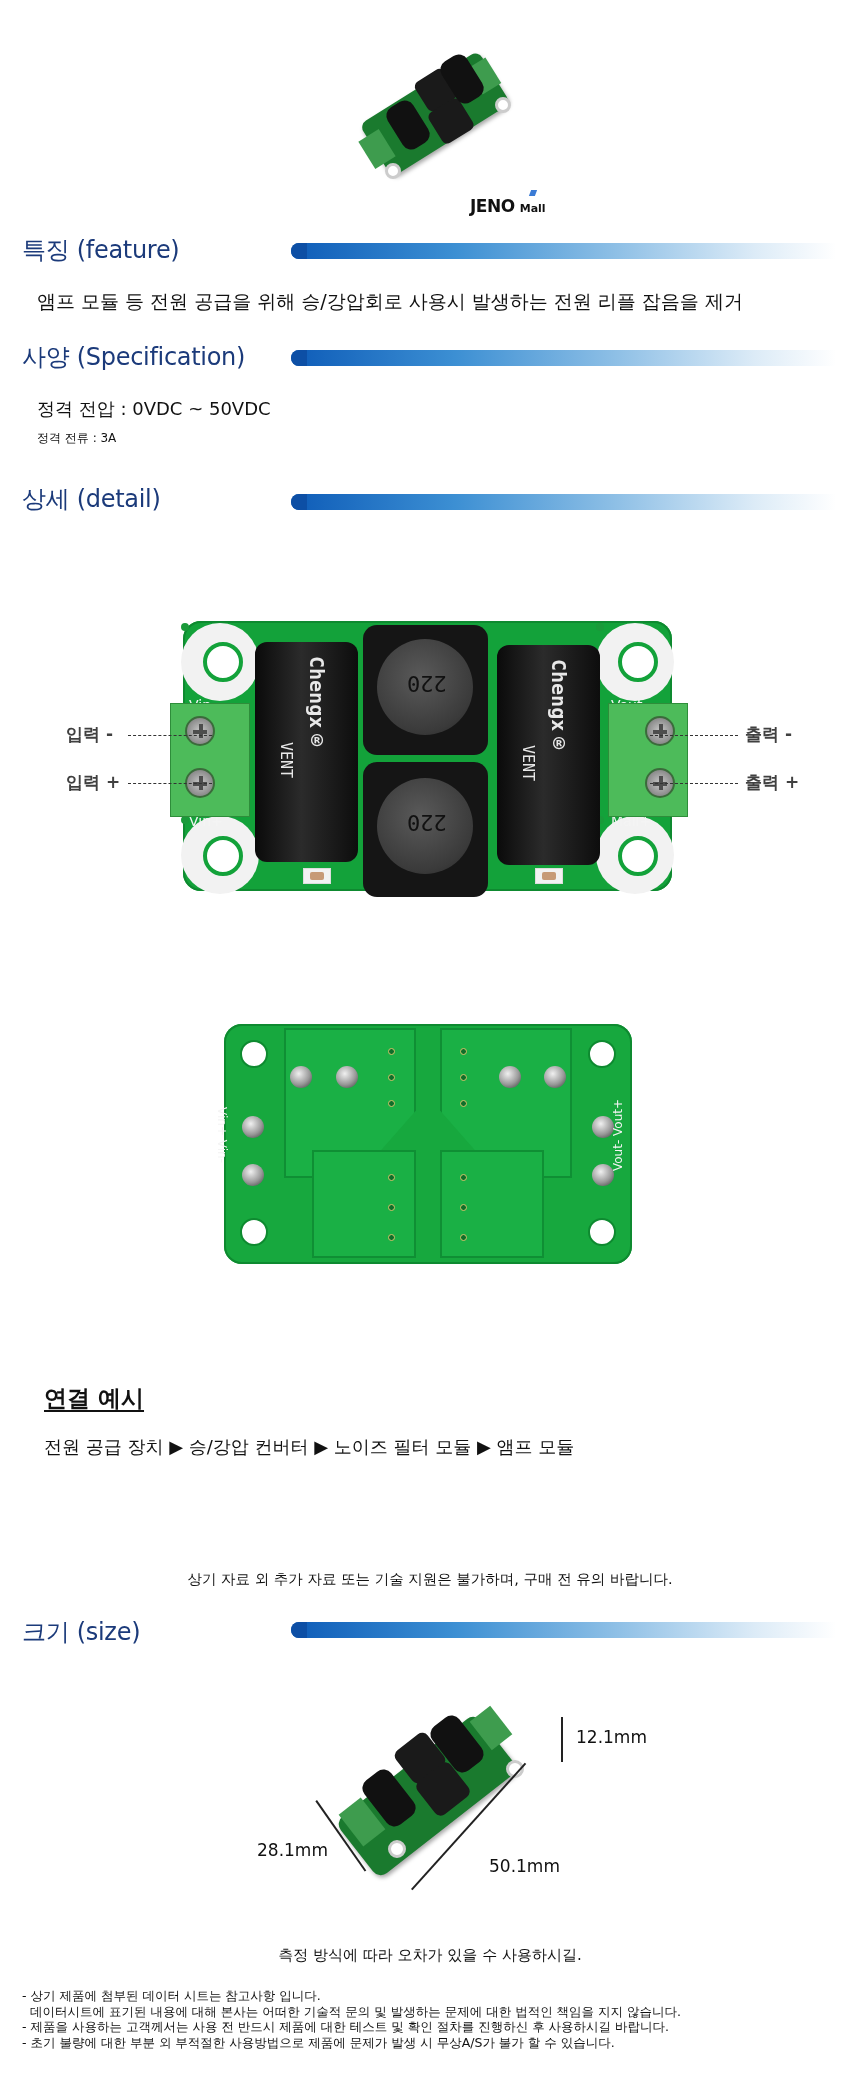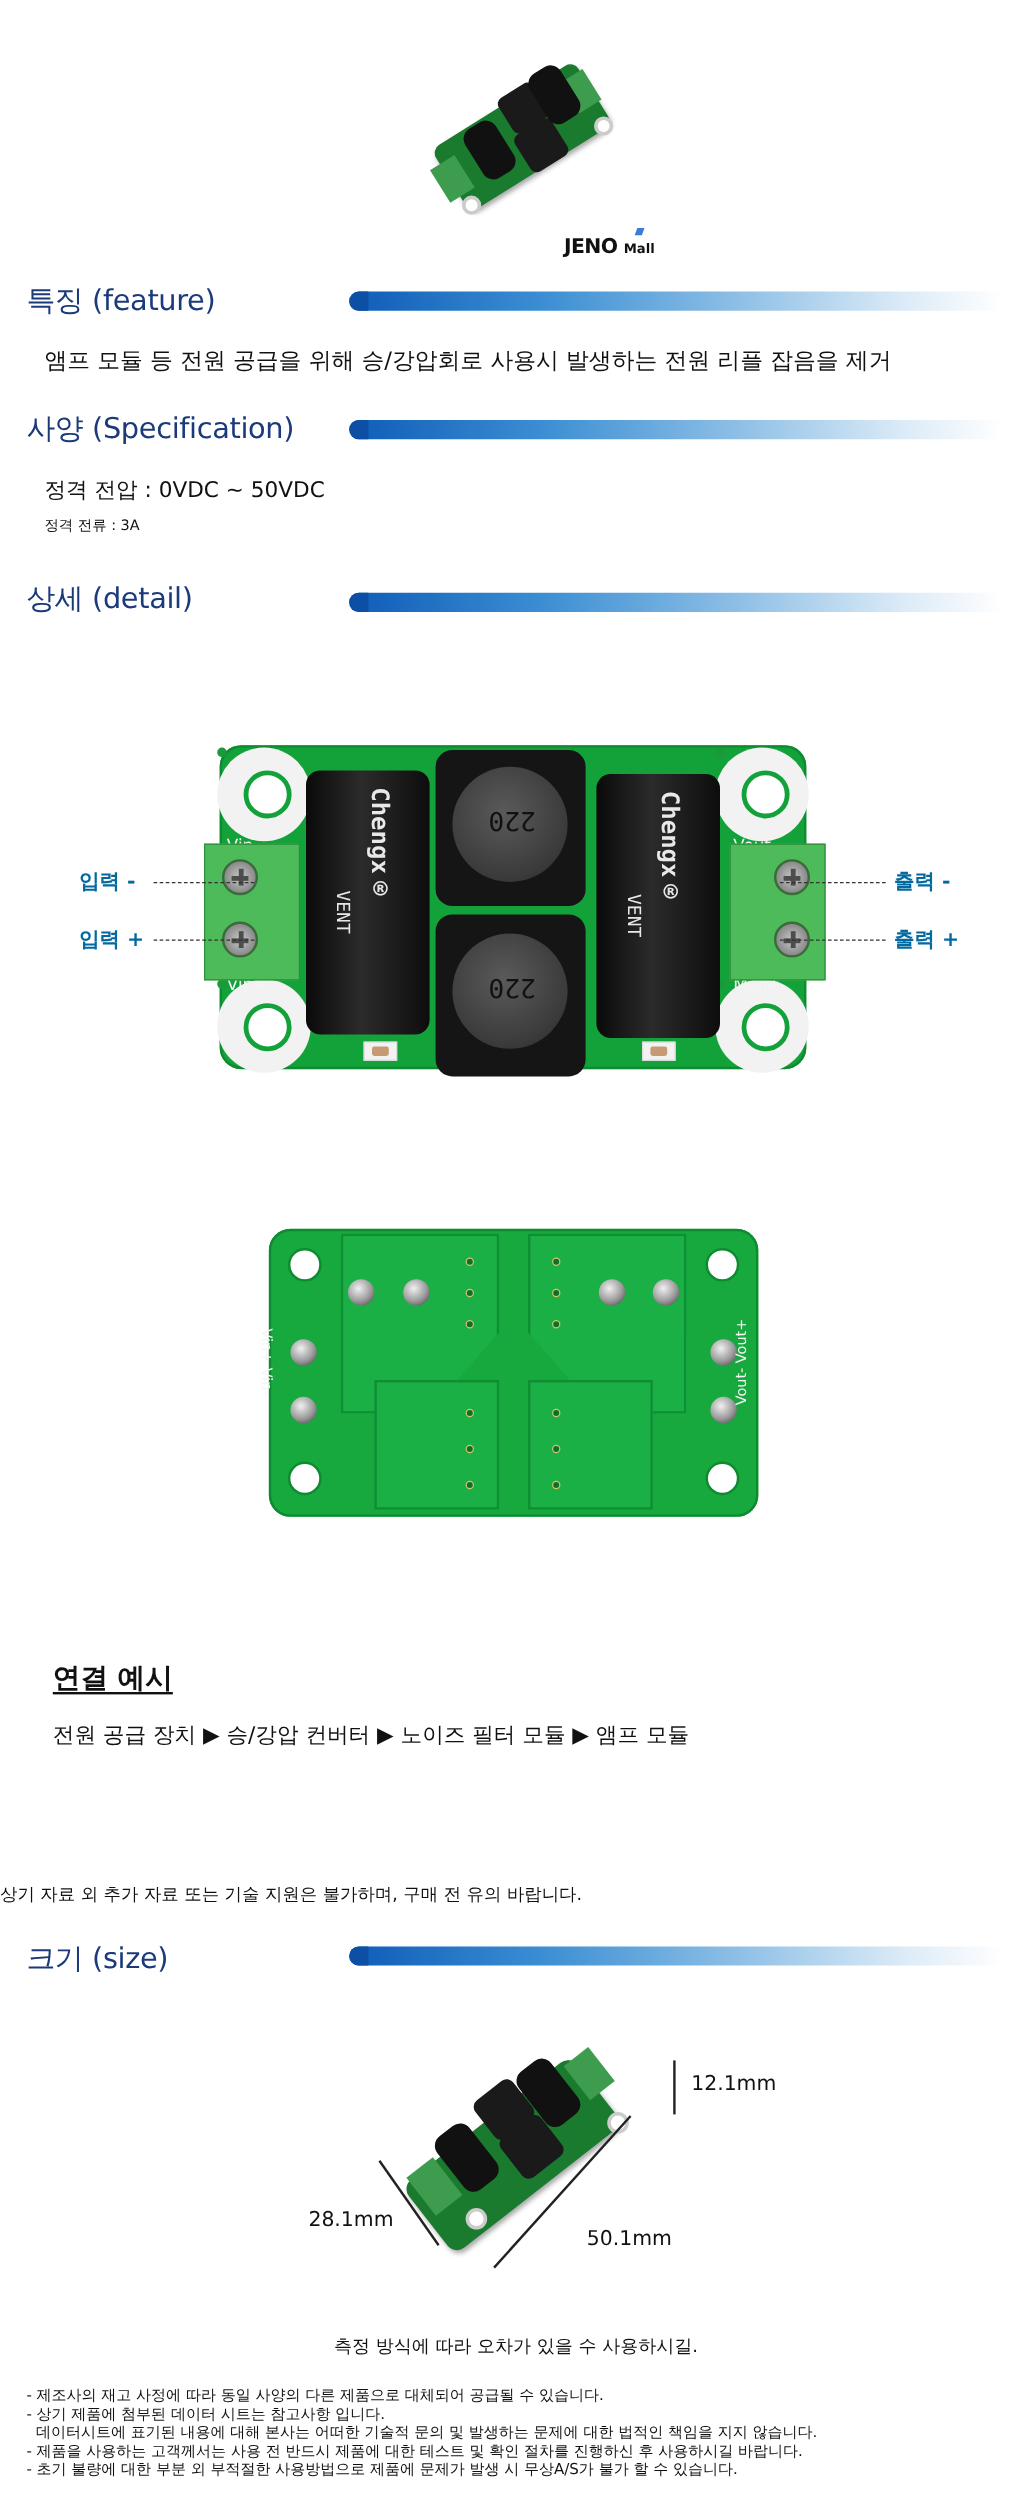--- a/index.html
+++ b/index.html
@@ -28,21 +28,21 @@
   .terminal { position: absolute; background: #4dbb5a; border: 1px solid #2e8d3a; }
   .screw { position: absolute; width: 30px; height: 30px; border-radius: 50%; background: radial-gradient(circle, #c8c8c8 0%, #8a8a8a 70%, #555 100%); border: 2px solid #3b6b3b; }
   .screw::before, .screw::after { content: ""; position: absolute; background: #4d4d4d; }
   .screw::before { left: 6px; right: 6px; top: 12px; height: 4px; }
   .screw::after { top: 6px; bottom: 6px; left: 12px; width: 4px; }
   .smd { position: absolute; background: #f2f2f2; border: 1px solid #ddd; }
   .smd::after { content: ""; position: absolute; left: 6px; right: 6px; top: 3px; bottom: 3px; background: #c79a76; border-radius: 2px; }
   .silk { position: absolute; color: #f4f4f4; font-size: 14px; font-family: "DejaVu Sans", sans-serif; white-space: nowrap; }
 
   .lead-line { position: absolute; border-top: 1.5px dashed #333; height: 0; }
-  .pin-label { position: absolute; font-size: 17px; font-weight: bold; color: #0369a1; white-space: nowrap; }
+  .pin-label { position: absolute; font-size: 17px; font-weight: bold; color: #404040; white-space: nowrap; }
 
   
   .back-pad { position: absolute; background: #1ab045; border: 2px solid #0f8f34; }
   .via { position: absolute; width: 7px; height: 7px; border-radius: 50%; background: #0e6e2a; border: 1.5px solid #d3c36b; }
   .solder { position: absolute; width: 22px; height: 22px; border-radius: 50%; background: radial-gradient(circle at 40% 35%, #f0f0f0, #9a9a9a 55%, #3a3a3a); }
   .back-hole { position: absolute; width: 28px; height: 28px; border-radius: 50%; background: #fff; border: 2px solid #0e8a30; }
 
   
   .dim-line { position: absolute; height: 1.5px; background: #222; transform-origin: 0 0; }
 </style>
@@ -172,21 +172,21 @@
   <div class="via" style="left:236px; top:180px;"></div>
   <div class="via" style="left:236px; top:210px;"></div>
 
   <div class="silk" style="left:-30px; top:104px; font-size:12px; transform:rotate(90deg);">Vin+ Vin-</div>
   <div class="silk" style="left:358px; top:104px; font-size:12px; transform:rotate(-90deg);">Vout- Vout+</div>
 </div>
 
 <div class="abs" style="left:44px; top:1383px; font-size:23px; font-weight:bold; text-decoration:underline; text-underline-offset:4px; white-space:nowrap;">연결 예시</div>
 <div class="body-text" style="left:44px; top:1436px; font-size:18px;">전원 공급 장치 ▶ 승/강압 컨버터 ▶ 노이즈 필터 모듈 ▶ 앰프 모듈</div>
 
-<div class="small-text" style="left:0; width:860px; top:1570px; font-size:14.5px;">상기 자료 외 추가 자료 또는 기술 지원은 불가하며, 구매 전 유의 바랍니다.</div>
+<div class="small-text" style="left:0; width:860px; text-align:center; top:1570px; font-size:14.5px;">상기 자료 외 추가 자료 또는 기술 지원은 불가하며, 구매 전 유의 바랍니다.</div>
 
 <div class="sec-title" style="top:1618px;">크기 (size)</div>
 <div class="sec-bar" style="top:1622px;"></div>
 
 <div class="abs" style="left:330px; top:1700px; width:190px; height:170px;">
   <div class="abs" style="left:8px; top:60px; width:178px; height:72px; background:#1a7a2e; border-radius:10px; transform:rotate(-38deg); box-shadow:0 3px 4px rgba(0,0,0,.35);"></div>
   <div class="abs" style="left:18px; top:102px; width:28px; height:40px; background:#3e9c4e; transform:rotate(-38deg);"></div>
   <div class="abs" style="left:148px; top:10px; width:26px; height:36px; background:#3e9c4e; transform:rotate(-38deg);"></div>
   <div class="abs" style="left:42px; top:70px; width:34px; height:56px; background:#111; border-radius:10px; transform:rotate(-38deg);"></div>
   <div class="abs" style="left:70px; top:38px; width:40px; height:40px; background:#1a1a1a; border-radius:7px; transform:rotate(-38deg);"></div>
@@ -201,18 +201,17 @@
 
 <div class="dim-line" style="left:317px; top:1800px; width:86px; transform:rotate(55deg);"></div>
 <div class="abs" style="left:257px; top:1840px; font-size:17px; white-space:nowrap;">28.1mm</div>
 
 <div class="dim-line" style="left:411px; top:1889px; width:170px; transform:rotate(-48deg);"></div>
 <div class="abs" style="left:489px; top:1856px; font-size:17px; white-space:nowrap;">50.1mm</div>
 
 <div class="small-text" style="left:0; width:860px; text-align:center; top:1946px; font-size:15px;">측정 방식에 따라 오차가 있을 수 사용하시길.</div>
 
 <div class="abs" style="left:22px; top:1988px; width:820px;">
-  <div class="small-text" style="position:relative; font-size:12.5px; line-height:15.5px; white-space:pre;">- 제조사의 재고 사정에 따라 동일 사양의 다른 제품으로 대체되어 공급될 수 있습니다.</div>
   <div class="small-text" style="position:relative; font-size:12.5px; line-height:15.5px; white-space:pre;">- 상기 제품에 첨부된 데이터 시트는 참고사항 입니다.</div>
   <div class="small-text" style="position:relative; font-size:12.5px; line-height:15.5px; white-space:pre;">  데이터시트에 표기된 내용에 대해 본사는 어떠한 기술적 문의 및 발생하는 문제에 대한 법적인 책임을 지지 않습니다.</div>
   <div class="small-text" style="position:relative; font-size:12.5px; line-height:15.5px; white-space:pre;">- 제품을 사용하는 고객께서는 사용 전 반드시 제품에 대한 테스트 및 확인 절차를 진행하신 후 사용하시길 바랍니다.</div>
   <div class="small-text" style="position:relative; font-size:12.5px; line-height:15.5px; white-space:pre;">- 초기 불량에 대한 부분 외 부적절한 사용방법으로 제품에 문제가 발생 시 무상A/S가 불가 할 수 있습니다.</div>
 </div>
 
 </body></html>

